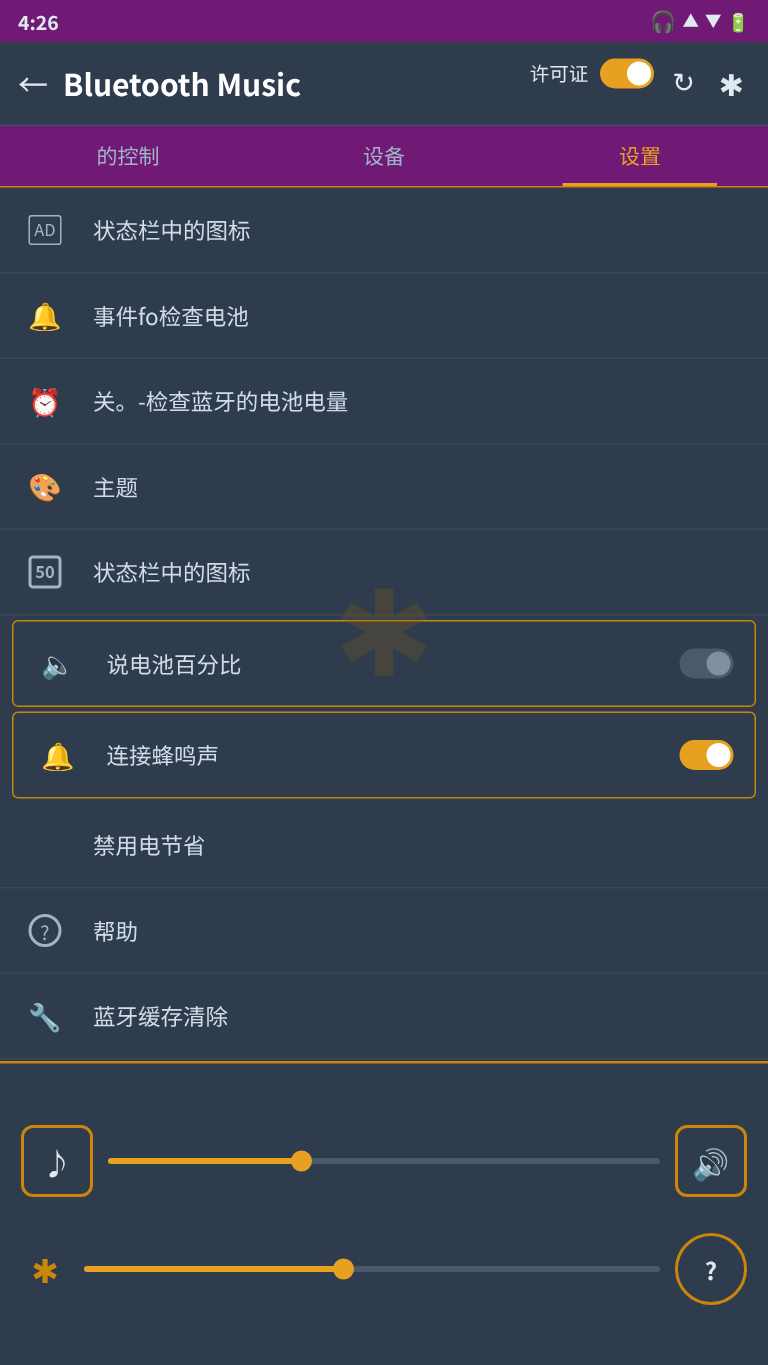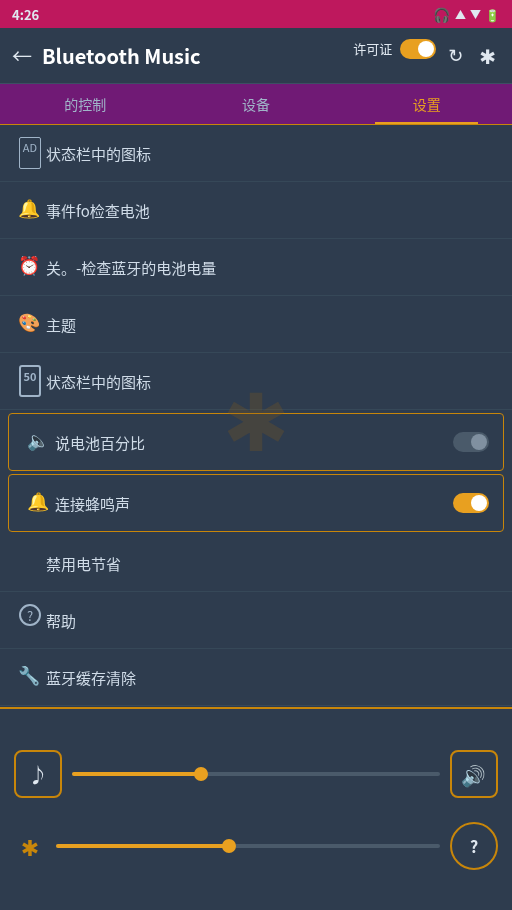--- a/index.html
+++ b/index.html
@@ -13,21 +13,21 @@
       position: relative;
     }
 
     
     .status-bar {
       display: flex;
       justify-content: space-between;
       align-items: center;
       padding: 6px 12px;
       height: 28px;
-      background: #be185d;
+      background: #701a75;
     }
     .status-left {
       font-size: 13px;
       font-weight: bold;
       color: #e0e8f0;
     }
     .status-right {
       display: flex;
       align-items: center;
       gap: 4px;
@@ -128,22 +128,23 @@
       display: flex;
       align-items: center;
       padding: 12px 14px;
       border-bottom: 1px solid #364858;
       cursor: pointer;
     }
     .setting-icon {
       width: 32px;
       height: 32px;
       display: flex;
+      align-items: center;
       justify-content: center;
-      margin-right: 0;
+      margin-right: 16px;
       flex-shrink: 0;
       font-size: 18px;
       color: #a0b4c8;
     }
     .setting-text {
       flex: 1;
       font-size: 15px;
       color: #d0dce8;
     }
     .setting-toggle {

